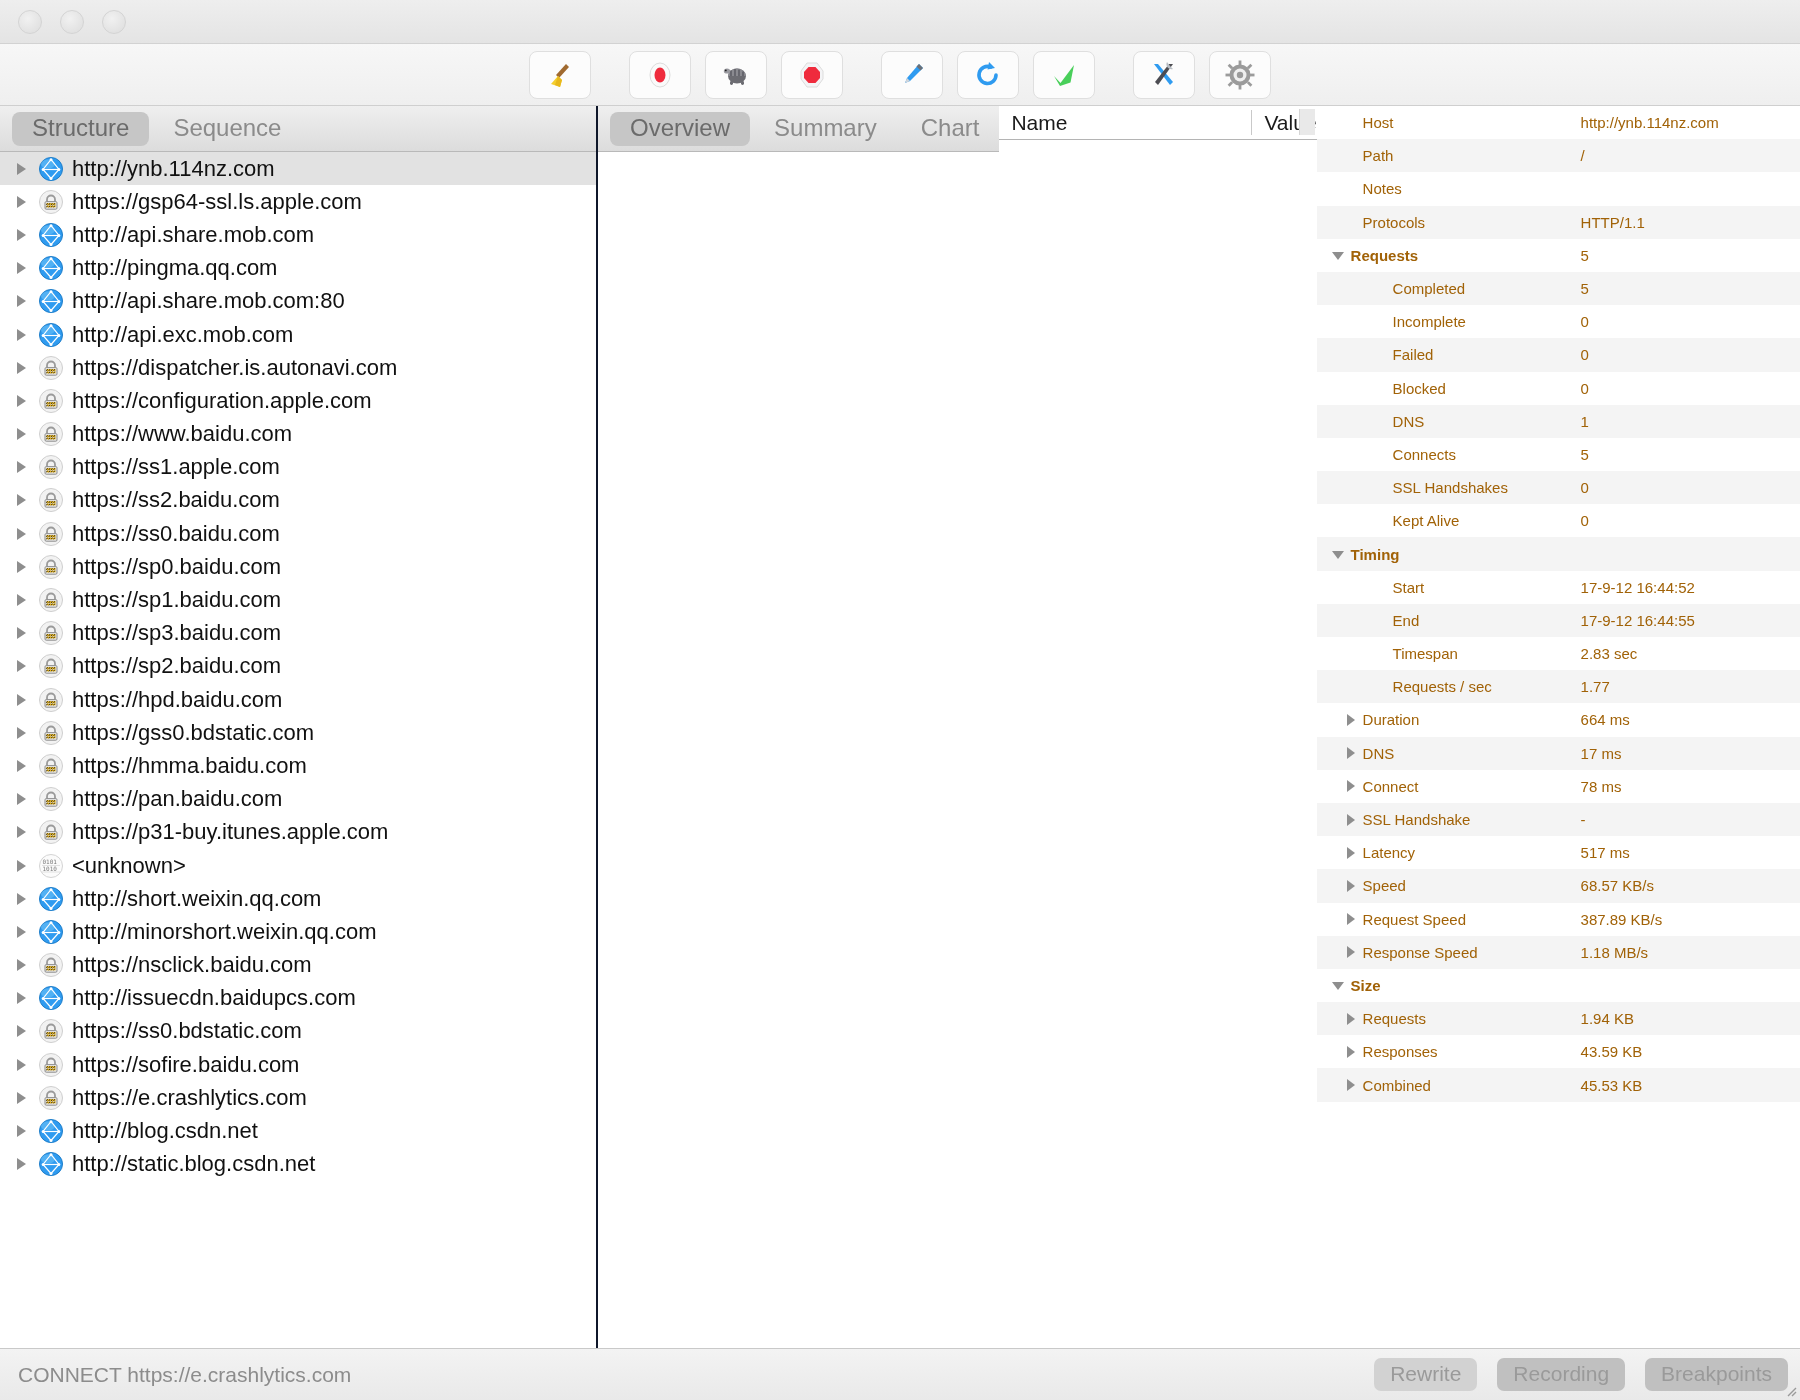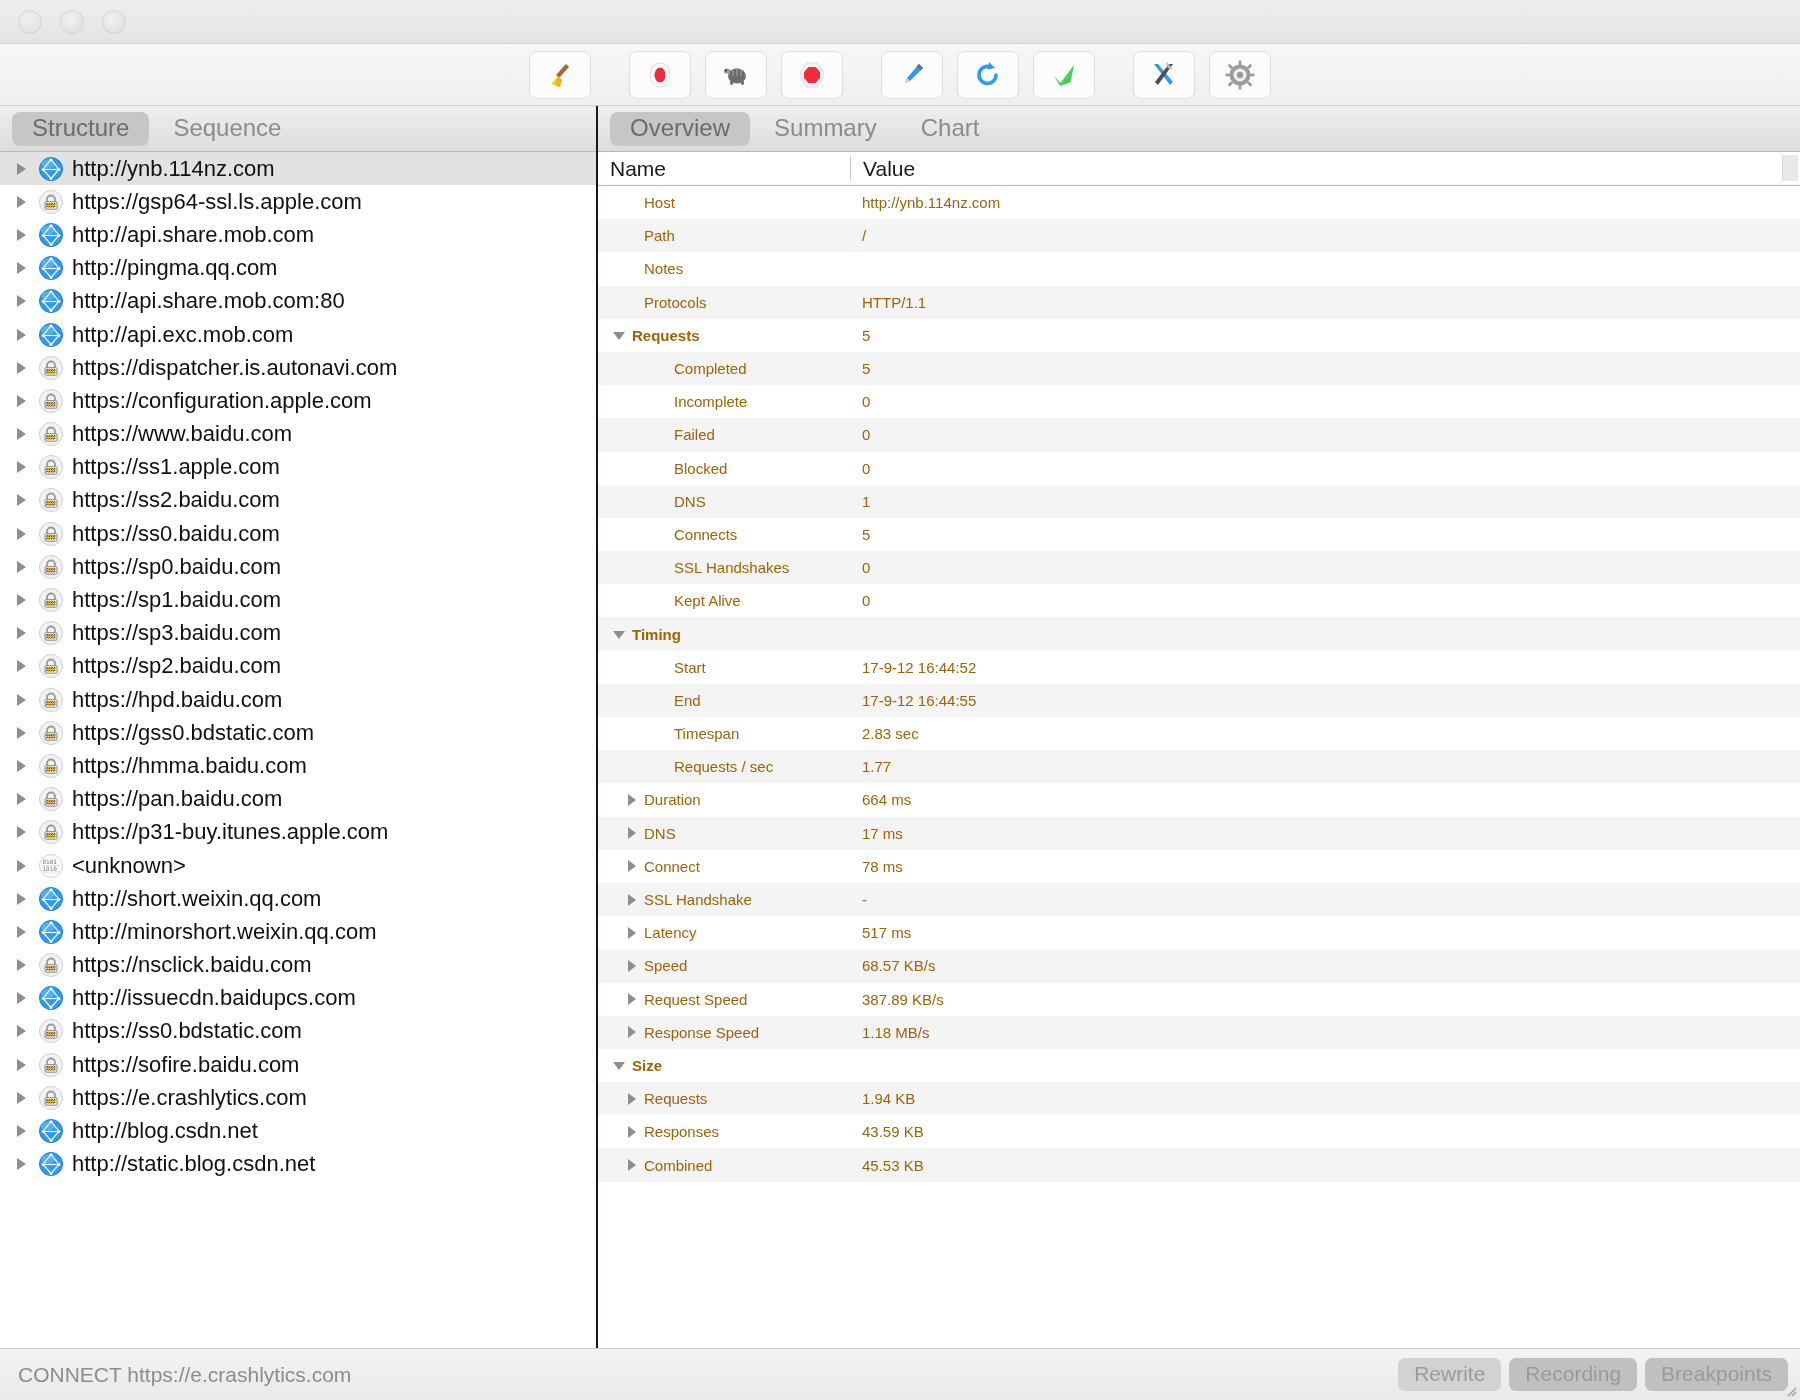--- a/index.html
+++ b/index.html
@@ -41,21 +41,21 @@
     background: #fcfcfc; border: 1px solid #dfdfdf;
     display: flex; align-items: center; justify-content: center;
     cursor: pointer;
   }
   .tbtn svg { display:block; }
 
   
   .body { flex: 1 1 auto; display: flex; min-height: 0; }
   .pane-left { width: 598px; flex: 0 0 598px; display: flex; flex-direction: column;
                border-right: 2px solid #0f172a; background: #fff; min-height: 0; }
-  .pane-right { flex: 1 1 auto; display: flex; flex-direction: column; background: #fff; min-height: 0; }
+  .pane-right { flex: 1 1 auto; display: flex; flex-direction: row; background: #fff; min-height: 0; }
 
   
   .tabbar {
     height: 46px; flex: 0 0 46px;
     background: linear-gradient(to bottom,#efefef 0%, #dcdcdc 100%);
     border-bottom: 1px solid #b9b9b9;
     display: flex; align-items: center; padding-left: 12px; gap: 4px;
   }
   .tab {
     font-size: 24px; color: #8b8b8b; padding: 4px 20px 6px 20px;
@@ -108,21 +108,21 @@
 
   
   .statusbar {
     height: 52px; flex: 0 0 52px;
     background: linear-gradient(to bottom,#f3f3f3 0%, #e9e9e9 100%);
     border-top: 1px solid #c9c9c9;
     display: flex; align-items: center; justify-content: space-between;
     padding: 0 12px 0 18px; position: relative;
   }
   .status-text { font-size: 21px; color: #8c8c8c; white-space: nowrap; }
-  .status-btns { display: flex; gap: 8px; align-items: center; }
+  .status-btns { display: flex; gap: 20px; align-items: center; }
   .sbtn {
     font-size: 21px; border-radius: 7px; padding: 5px 16px 7px 16px;
     cursor: pointer; line-height: 1; white-space: nowrap;
   }
   .sbtn.light { background: #d2d2d2; color: #9a9a9a; }
   .sbtn.dark  { background: #c0c0c0; color: #9a9a9a; }
   .grip { position: absolute; right: 3px; bottom: 3px; width: 14px; height: 14px; }
 </style>
 </head>
 <body>

